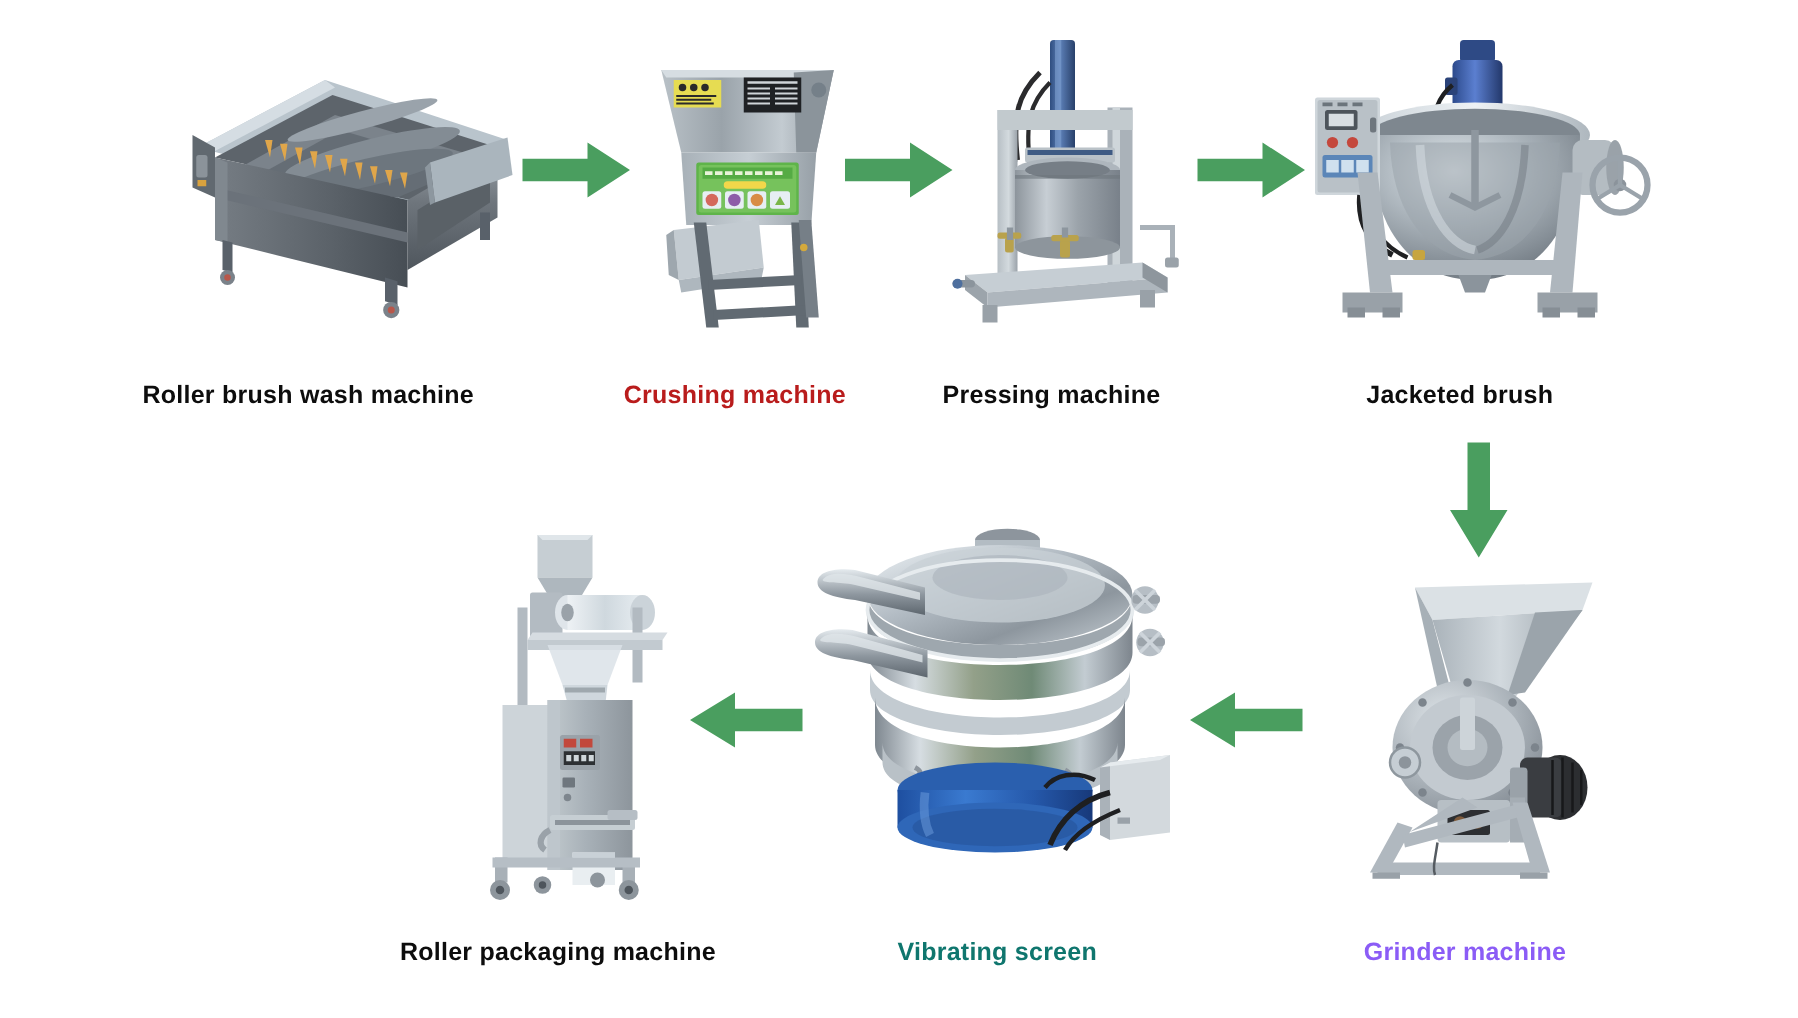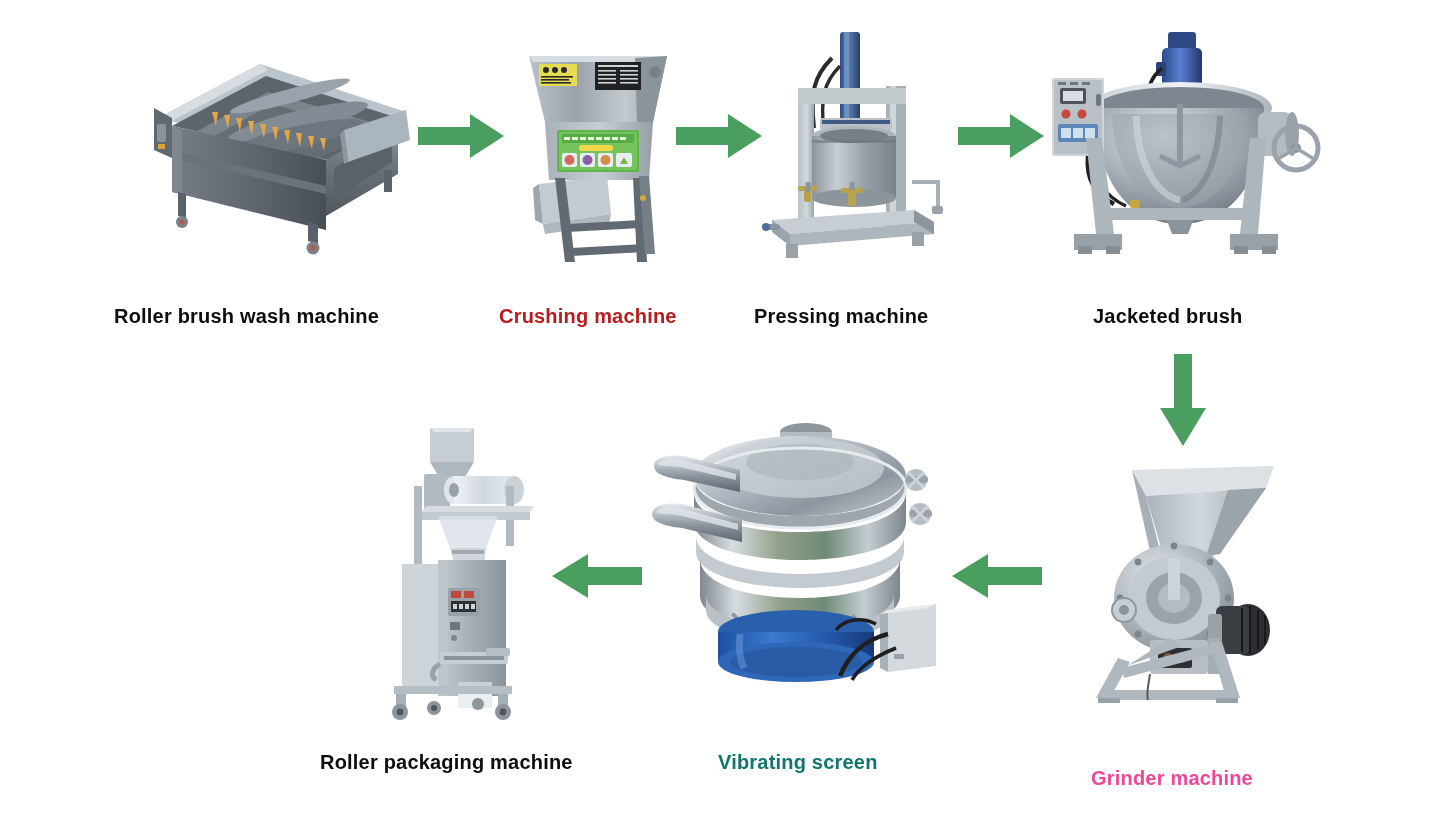--- a/index.html
+++ b/index.html
@@ -415,21 +415,21 @@
         <polygon points="6,236 20,236 40,200 28,196"></polygon>
         <polygon points="120,180 132,180 150,236 136,236"></polygon>
         <rect x="12" y="228" width="130" height="10"></rect>
         <polygon points="32,206 122,182 124,192 34,216"></polygon>
       </g>
       <rect x="8" y="236" width="22" height="5" fill="#99a1a8"></rect>
       <rect x="126" y="236" width="22" height="5" fill="#99a1a8"></rect>
       <path d="M60 212 C58 226, 56 232, 58 238" stroke="#555b61" stroke-width="2" fill="none"></path>
     </svg>
   </div>
-  <div class="caption" id="c4" style="left: 1091px; top: 752px; color: #ec4899; margin-top: 16px;">Grinder machine</div>
+  <div class="caption" id="c4" style="left: 1091px; top: 752px; color: #8b5cf6;">Grinder machine</div>
 
   <div class="node" id="n5" style="left: 644px; top: 418px; width: 300px; height: 264px;">
     <svg class="pic" width="300" height="264" viewBox="0 0 300 264">
       <defs>
         <linearGradient id="lidG" x1="0" y1="0" x2="1" y2="1">
           <stop offset="0%" stop-color="#eef3f6"></stop>
             <stop offset="40%" stop-color="#b3bcc4"></stop>
           <stop offset="70%" stop-color="#8d969e"></stop>
             <stop offset="100%" stop-color="#c6ced4"></stop>
         </linearGradient>

